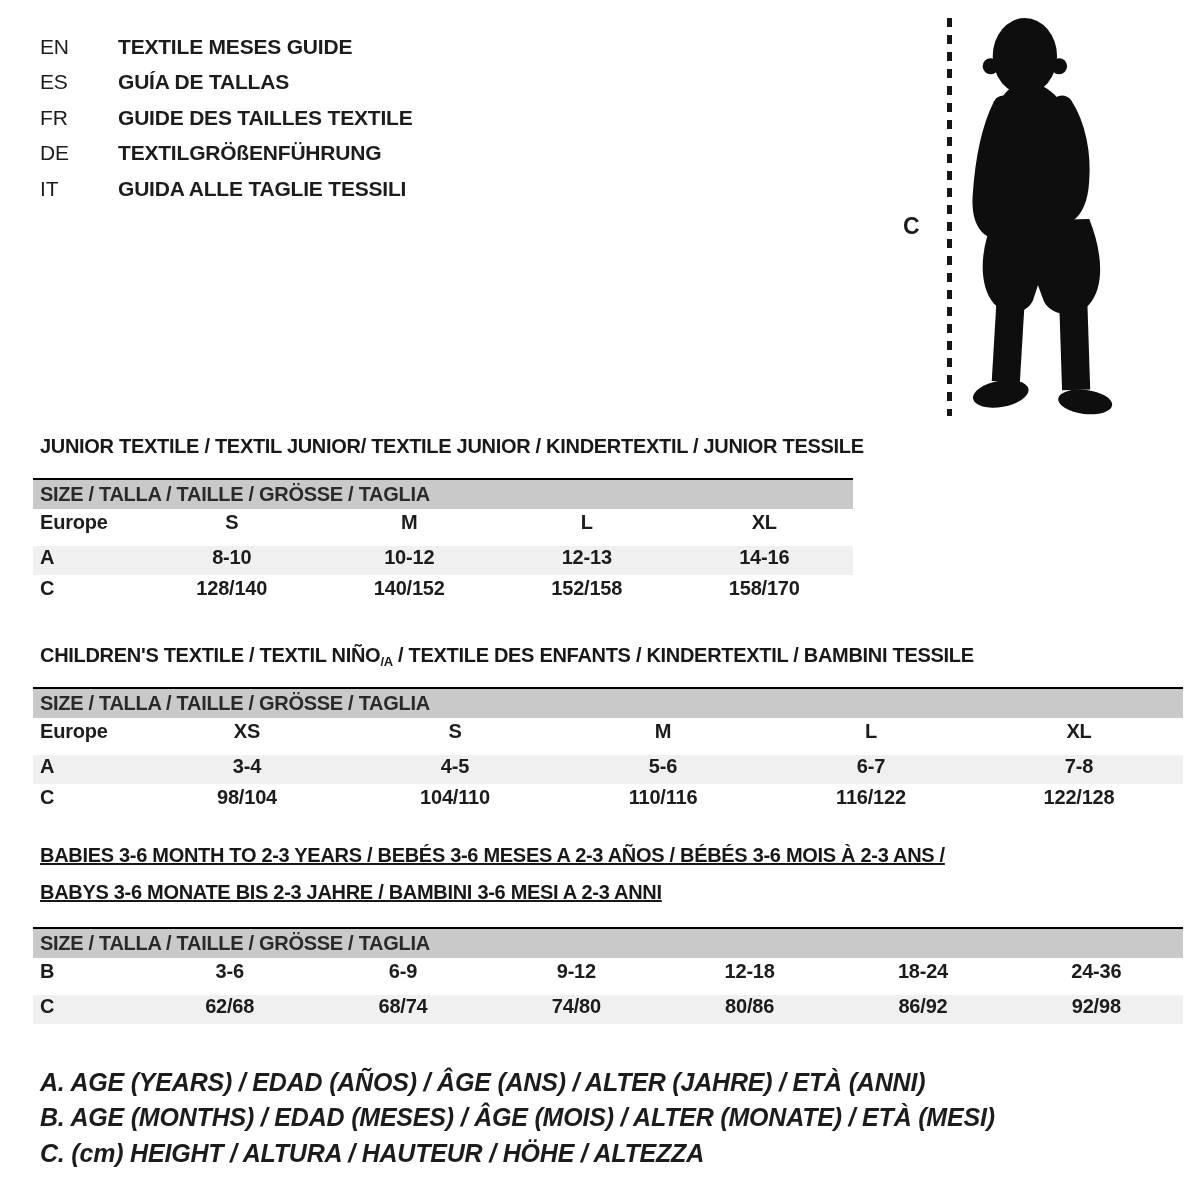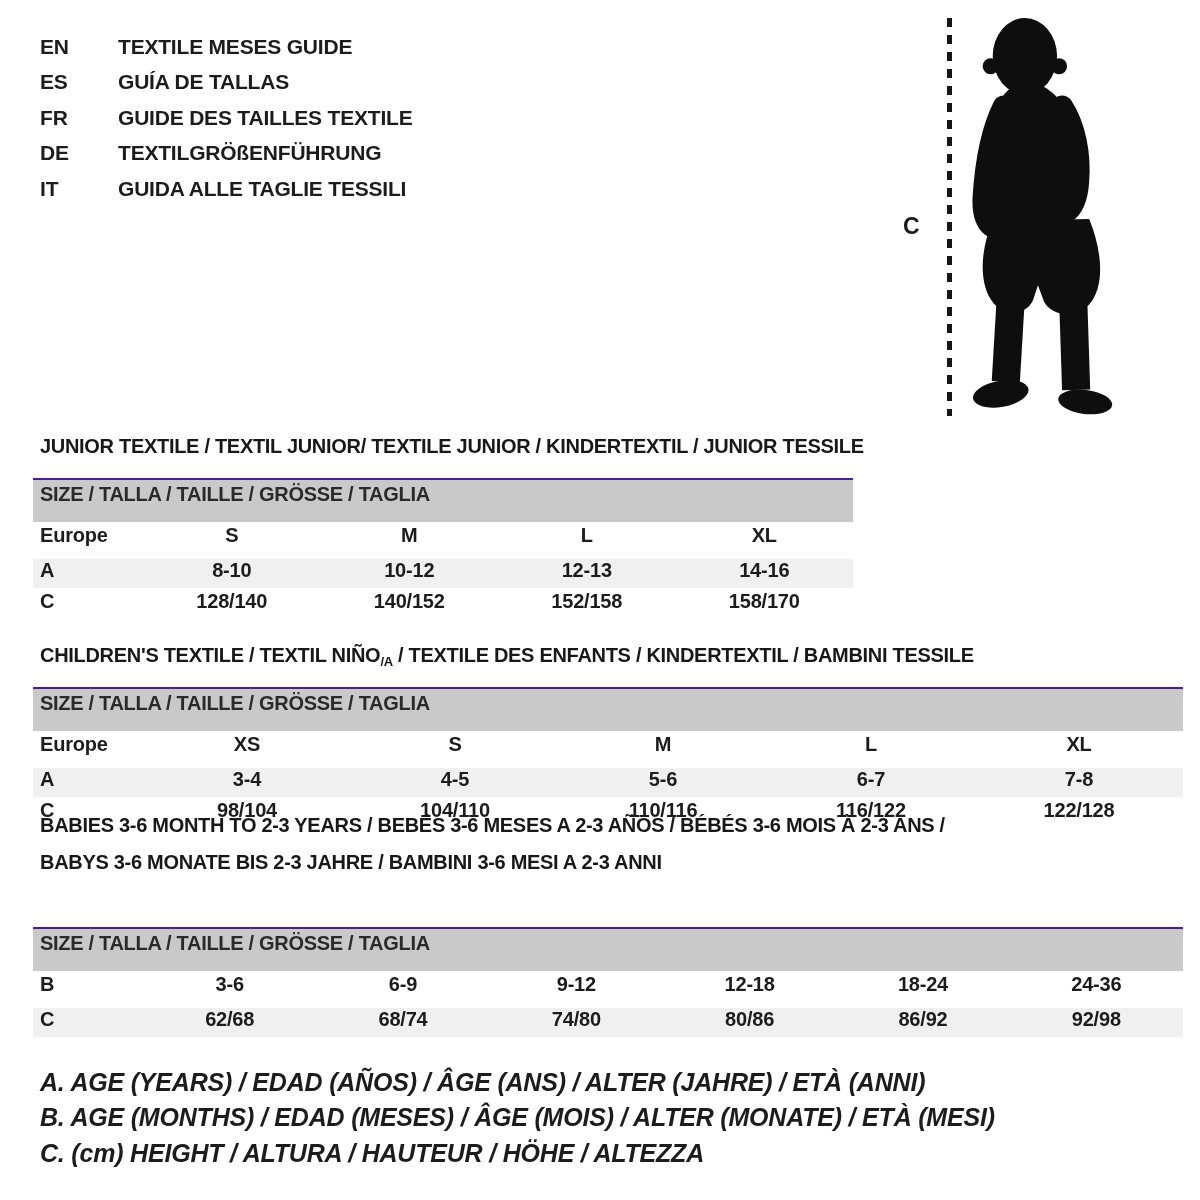--- a/index.html
+++ b/index.html
@@ -5,49 +5,49 @@
   * { margin:0; padding:0; box-sizing:border-box; }
   html,body { background:#ffffff; }
   .page {
     position:relative; width:1200px; height:1200px; background:#ffffff;
     font-family:"Liberation Sans", sans-serif; color:#1c1c1c; overflow:hidden;
   }
 
   
   .lang-block { position:absolute; left:40px; top:29px; }
   .lang-row { display:flex; height:35.5px; align-items:center; }
-  .lang-code { width:78px; font-weight:700; font-size:21px; letter-spacing:-0.2px; }
+  .lang-code { width:78px; font-weight:400; font-size:21px; letter-spacing:-0.2px; }
   .lang-title { font-weight:700; font-size:21px; letter-spacing:-0.2px; white-space:nowrap; }
 
   
   .height-line {
     position:absolute; left:947px; top:18px; width:5px; height:398px;
     background:repeating-linear-gradient(to bottom, #161616 0 9px, transparent 9px 17px);
   }
   .height-label { position:absolute; left:903px; top:213px; font-weight:700; font-size:23px; }
   .baby-svg { position:absolute; left:958px; top:12px; }
 
   
   .section-title {
     position:absolute; left:40px; font-weight:700; font-size:20px;
     letter-spacing:-0.3px; white-space:nowrap; color:#181818;
   }
   .title-junior { top:435px; }
   .title-children { top:644px; }
-  .title-babies { top:807px; line-height:37px; }
+  .title-babies { top:837px; line-height:37px;text-decoration:underline; }
   .title-sub { font-size:13px; position:relative; top:4px; font-weight:700; }
 
   
   .size-table { position:absolute; left:33px; }
   .table-junior   { top:478px; width:820px; }
   .table-children { top:687px; width:1150px; }
   .table-babies   { top:927px; width:1150px; }
 
   .st-header {
-    height:44px; background:#c9c9c9; border-top:2px solid #4c1d95;
+    height:31px; background:#c9c9c9; border-top:2px solid #000000;
     font-weight:700; font-size:20px; line-height:28px; padding-left:7px;
     letter-spacing:-0.3px; color:#2a2a2a; margin-bottom:2px; white-space:nowrap;
   }
   .st-row { display:flex; height:33px; align-items:flex-start; font-weight:700; font-size:20px; letter-spacing:-0.2px; }
   .st-row.alt { background:#f0f0f0; border-top:2px solid #ffffff; border-bottom:2px solid #ffffff; }
   .st-label { width:110px; padding-left:7px; }
   .st-cell { flex:1; text-align:center; }
 
   
   .legend { position:absolute; left:40px; top:1065px; }

